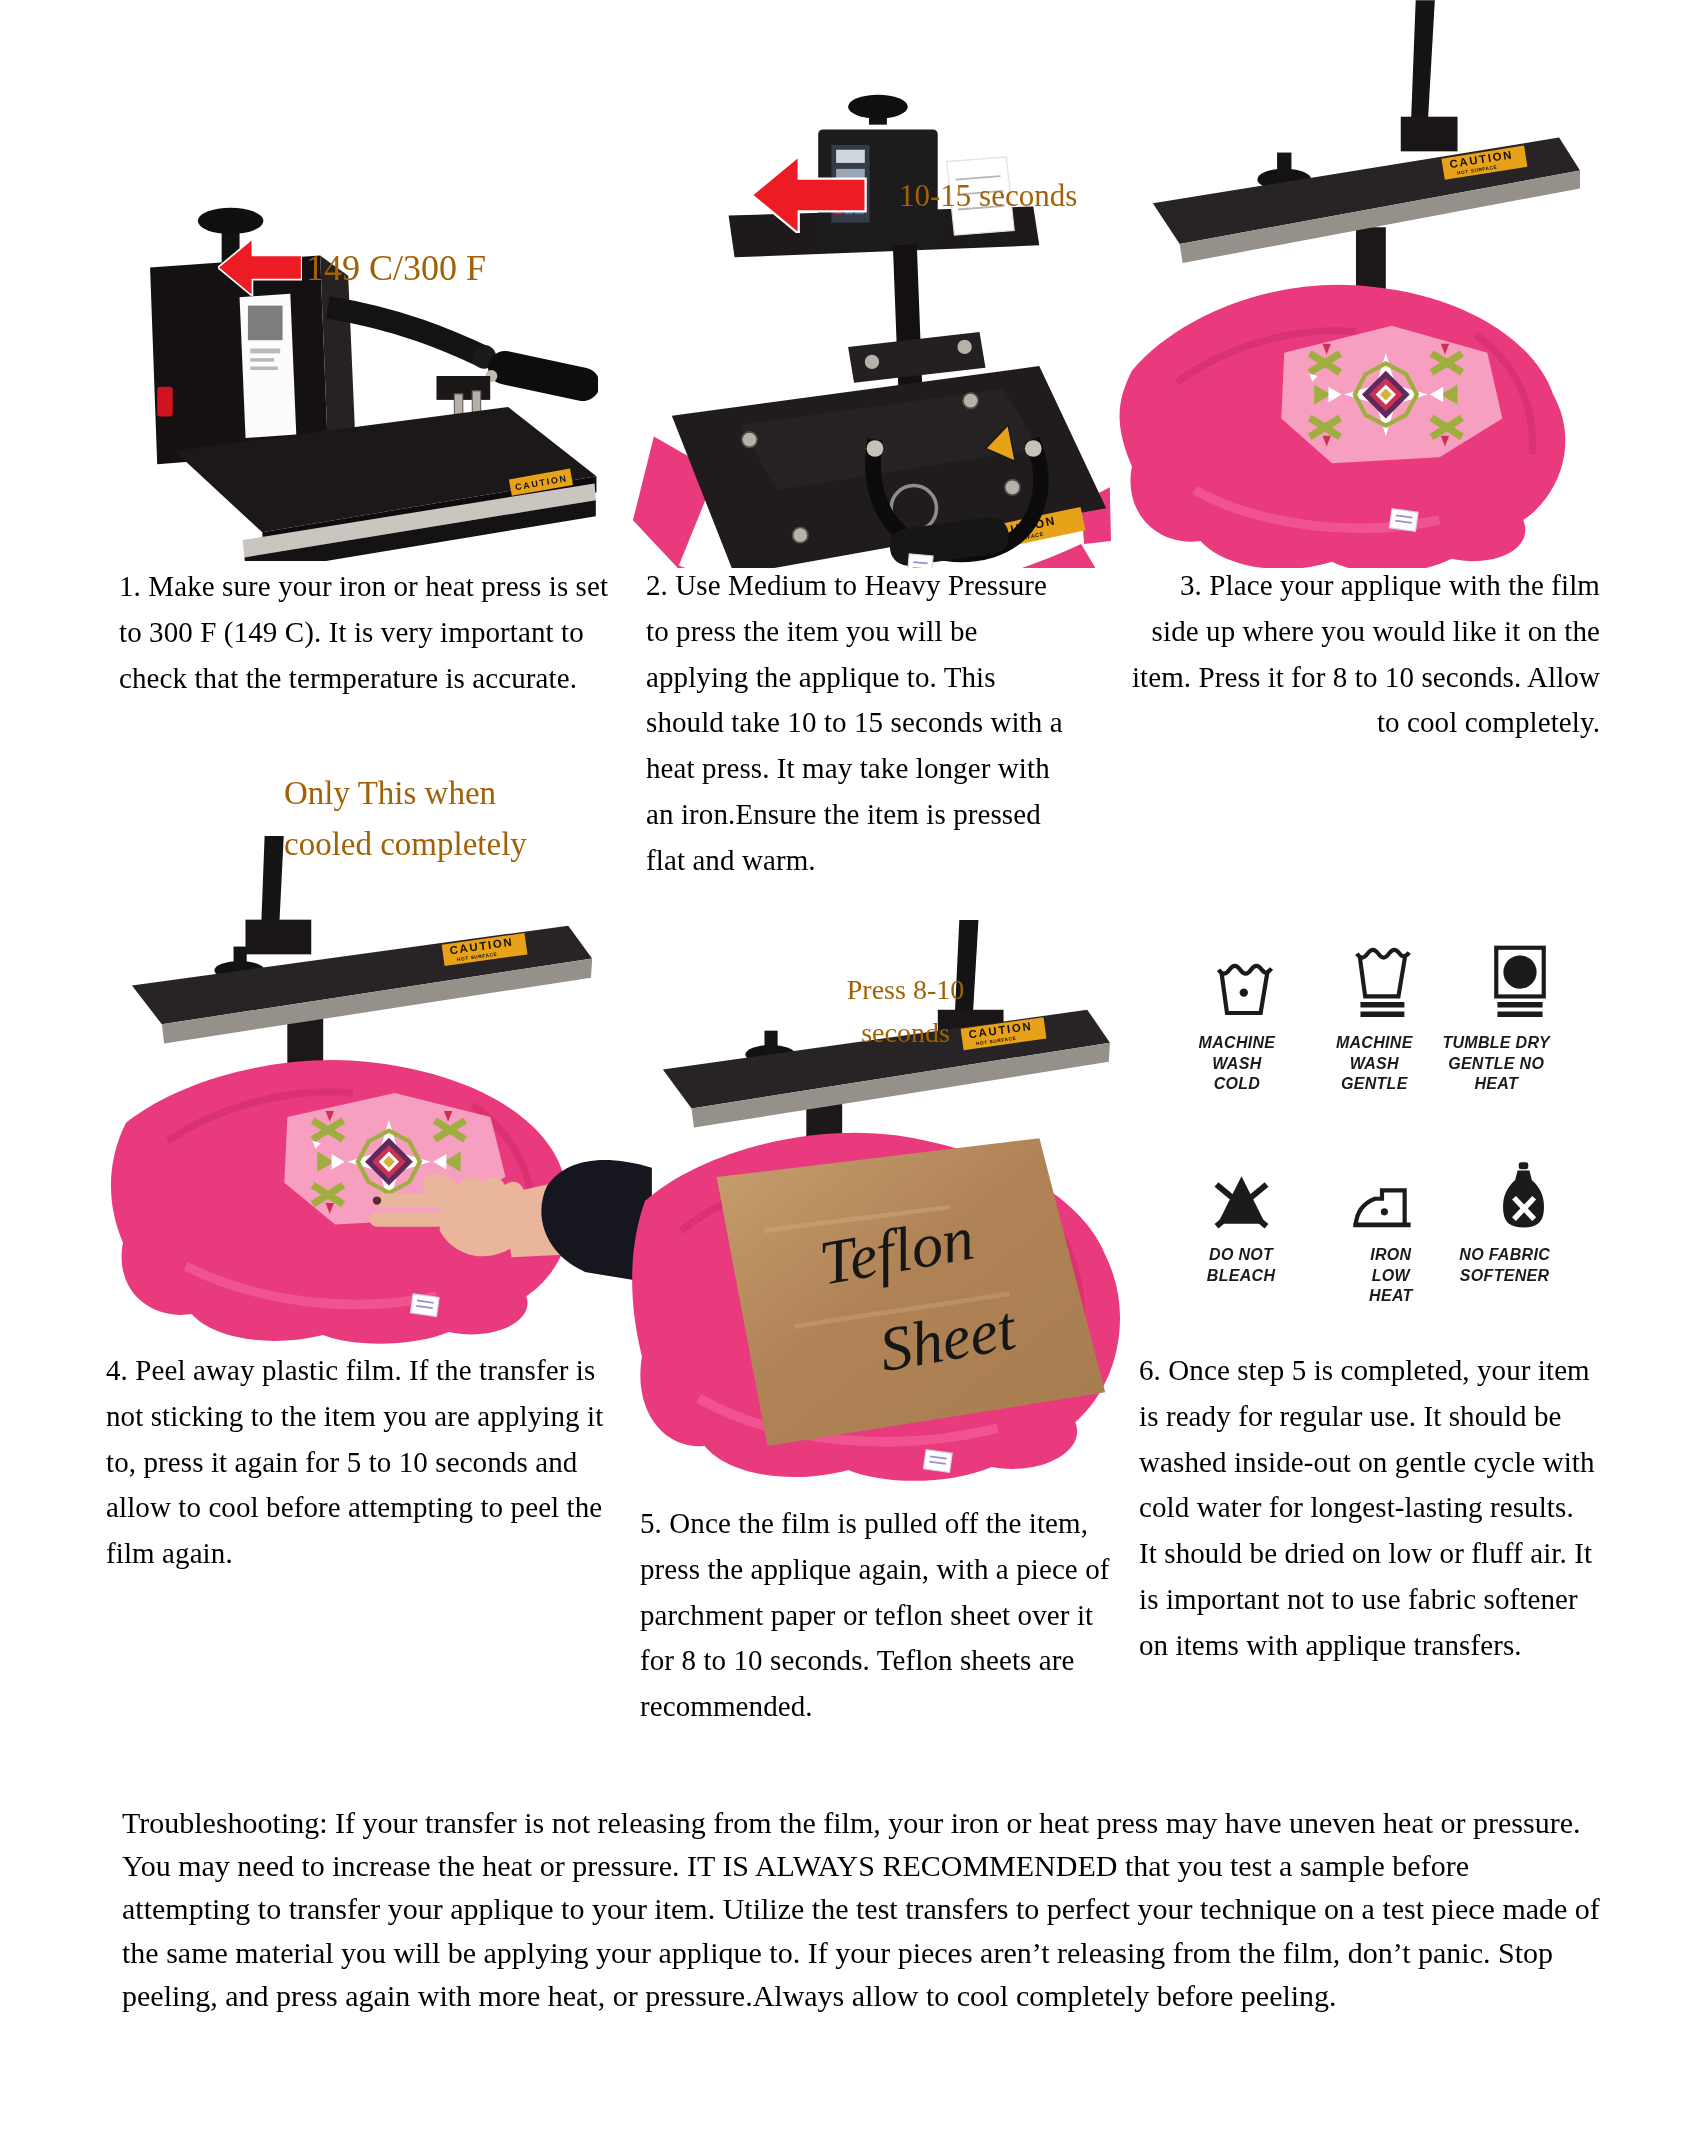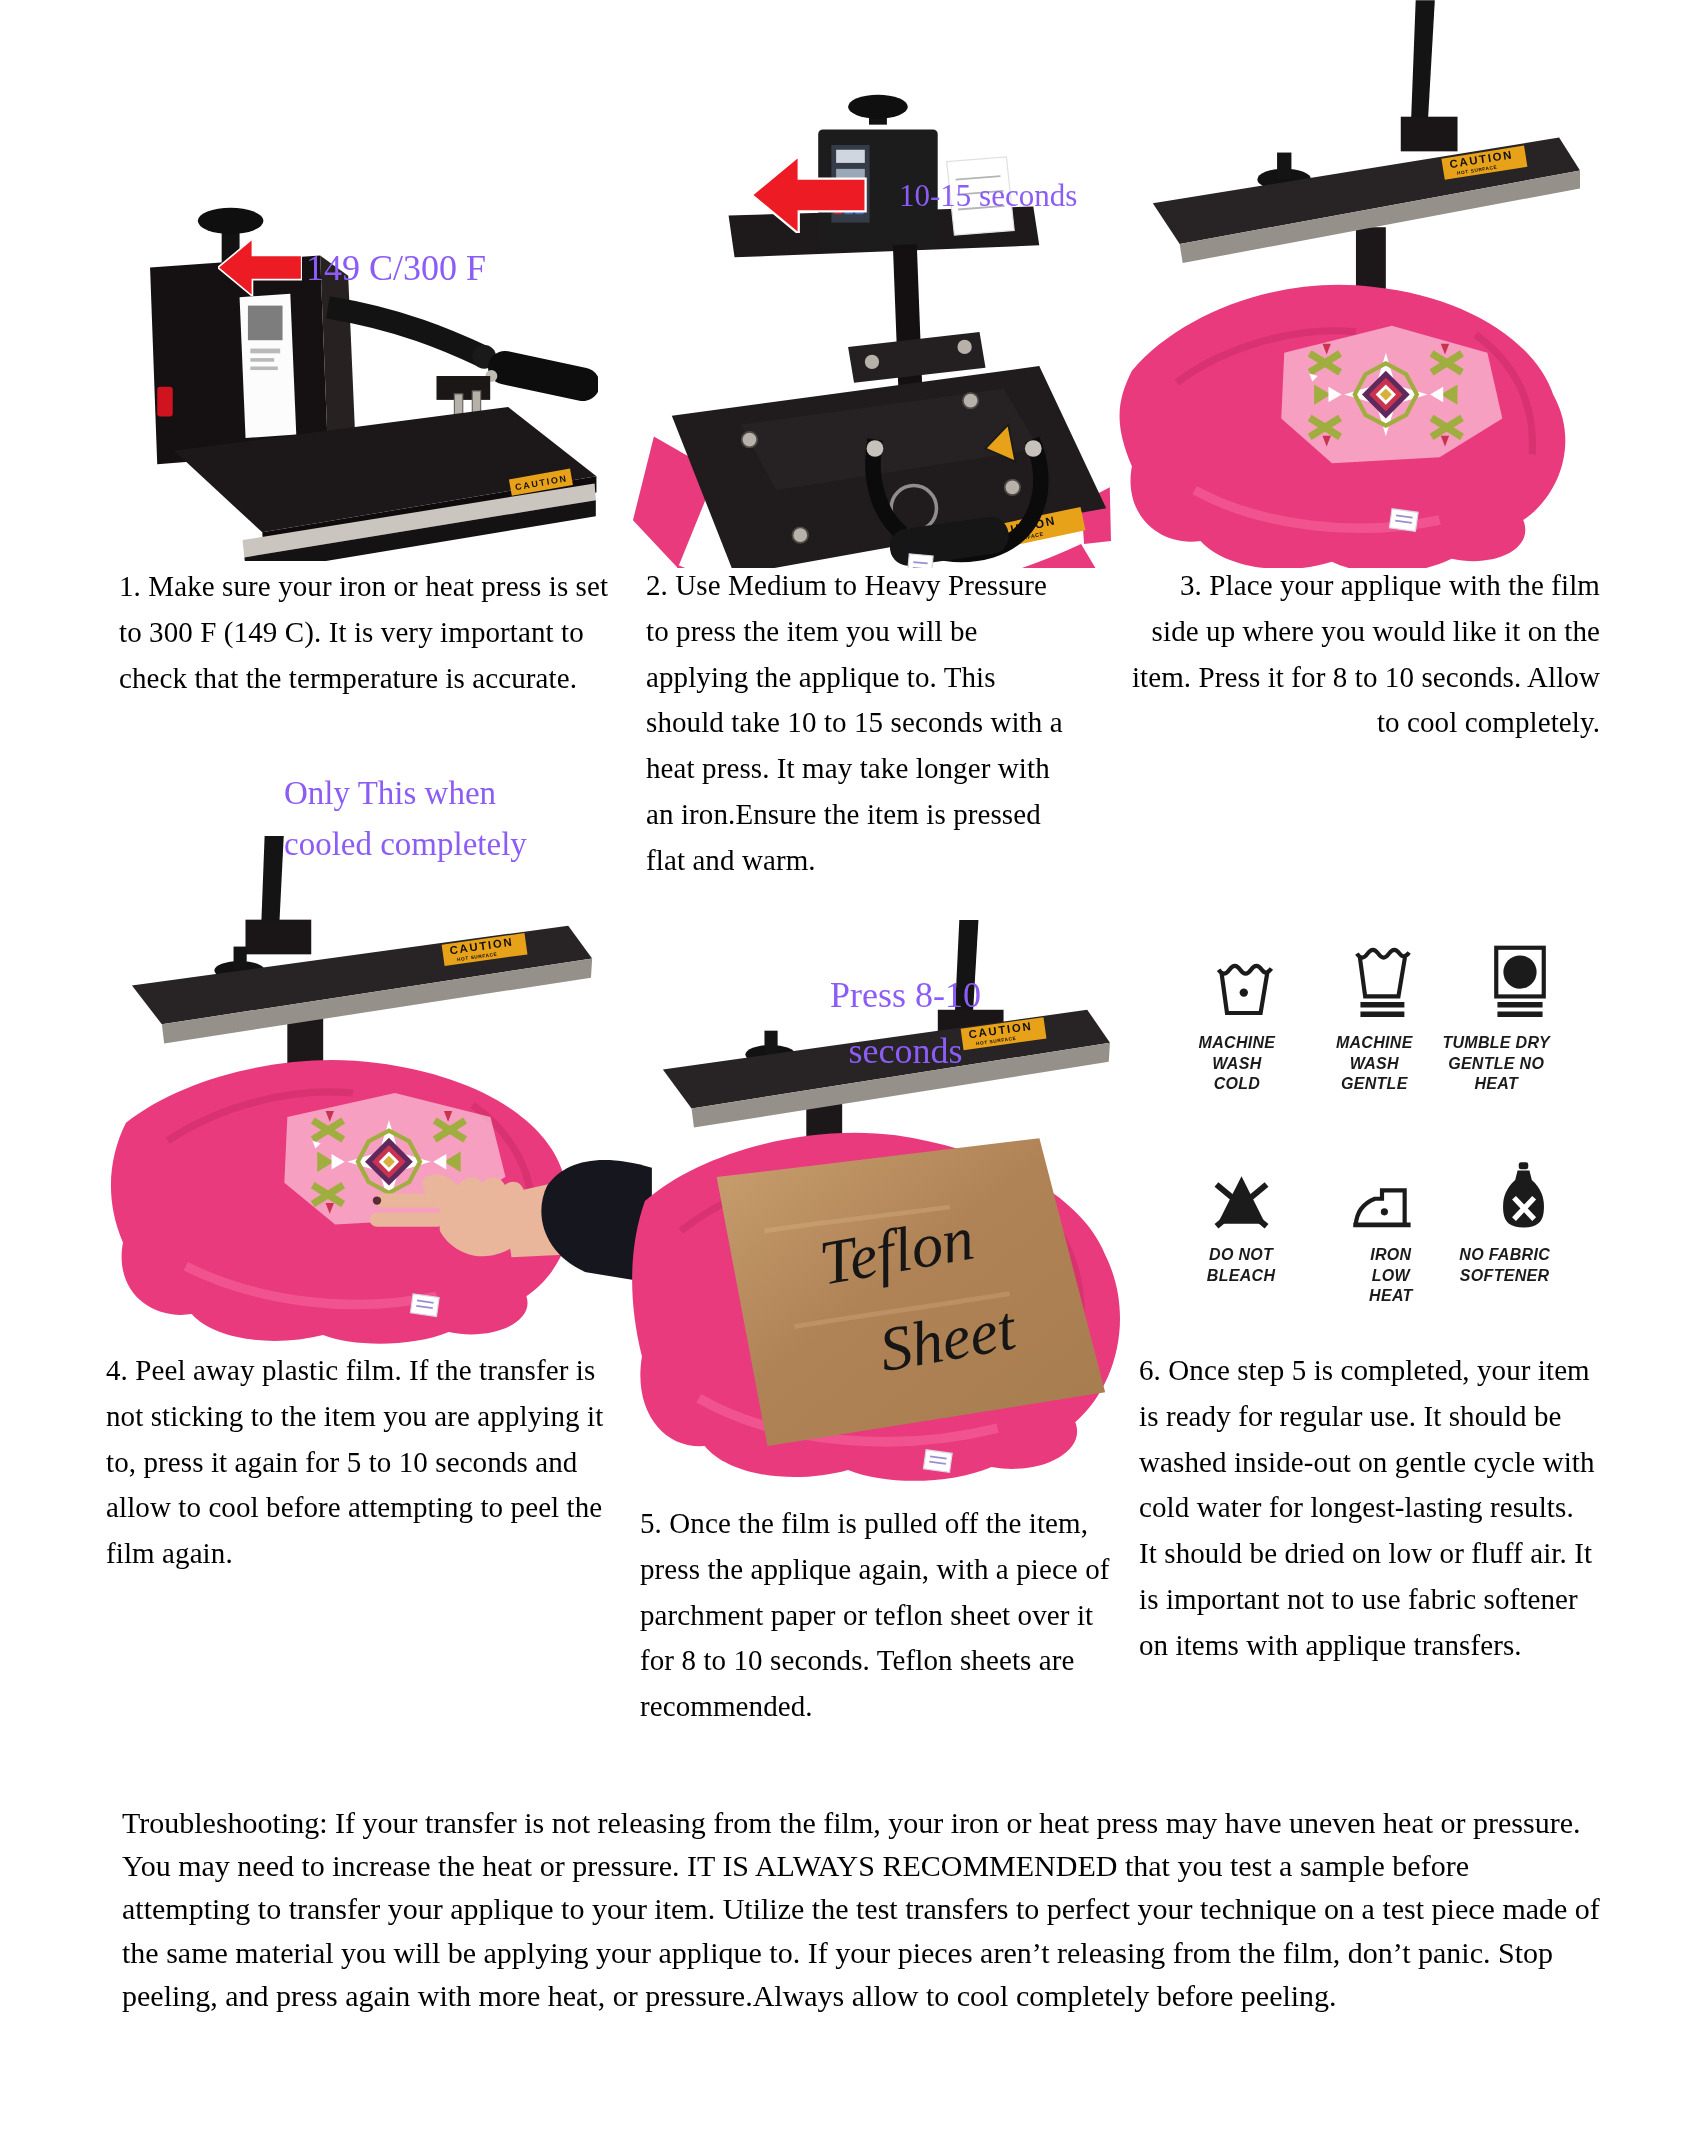--- a/index.html
+++ b/index.html
@@ -1,24 +1,24 @@
 <!DOCTYPE html>
 <html style="font-size:9.6px"><head>
 <meta charset="utf-8">
 <style>
   html,body{margin:0;padding:0;background:#fff;}
   .page{position:relative;width:1703px;height:2151px;background:#ffffff;
         font-family:"Liberation Serif",serif;color:#000;overflow:hidden;}
   .fig{position:absolute;}
   .fig svg{width:100%;height:100%;display:block;}
-  .note{position:absolute;white-space:pre-line;color:#8b5cf6;}
+  .note{position:absolute;white-space:pre-line;color:#a16207;}
   #note-temp{left:306px;top:247px;font-size:36px;text-align:center;}
   #note-time{left:899px;top:178px;font-size:31px;}
   #note-peel{left:284px;top:768px;font-size:33px;line-height:1.56;}
-  #note-press{left:795px;top:968px;width:221px;font-size:36px;line-height:1.55;text-align:center;}
+  #note-press{left:795px;top:968px;width:221px;font-size:28px;line-height:1.55;text-align:center;}
   .arrow{position:absolute;}
   .arrow svg{width:100%;height:100%;display:block;}
   .step-text{position:absolute;font-size:29px;line-height:1.58;white-space:pre-line;letter-spacing:0.1px;}
   #step-1{left:119px;top:564px;width:511px;}
   #step-2{left:646px;top:563px;width:424px;font-family:Liberation Serif, serif;}
   #step-3{left:1131px;top:563px;width:469px;text-align:right;}
   #step-4{left:106px;top:1348px;width:523px;}
   #step-5{left:640px;top:1501px;width:490px;}
   #step-6{left:1131px;top:1348px;width:463px;margin-left:8px;}
   .trouble{position:absolute;left:122px;top:1801px;width:1482px;font-size:30px;line-height:1.44;}

